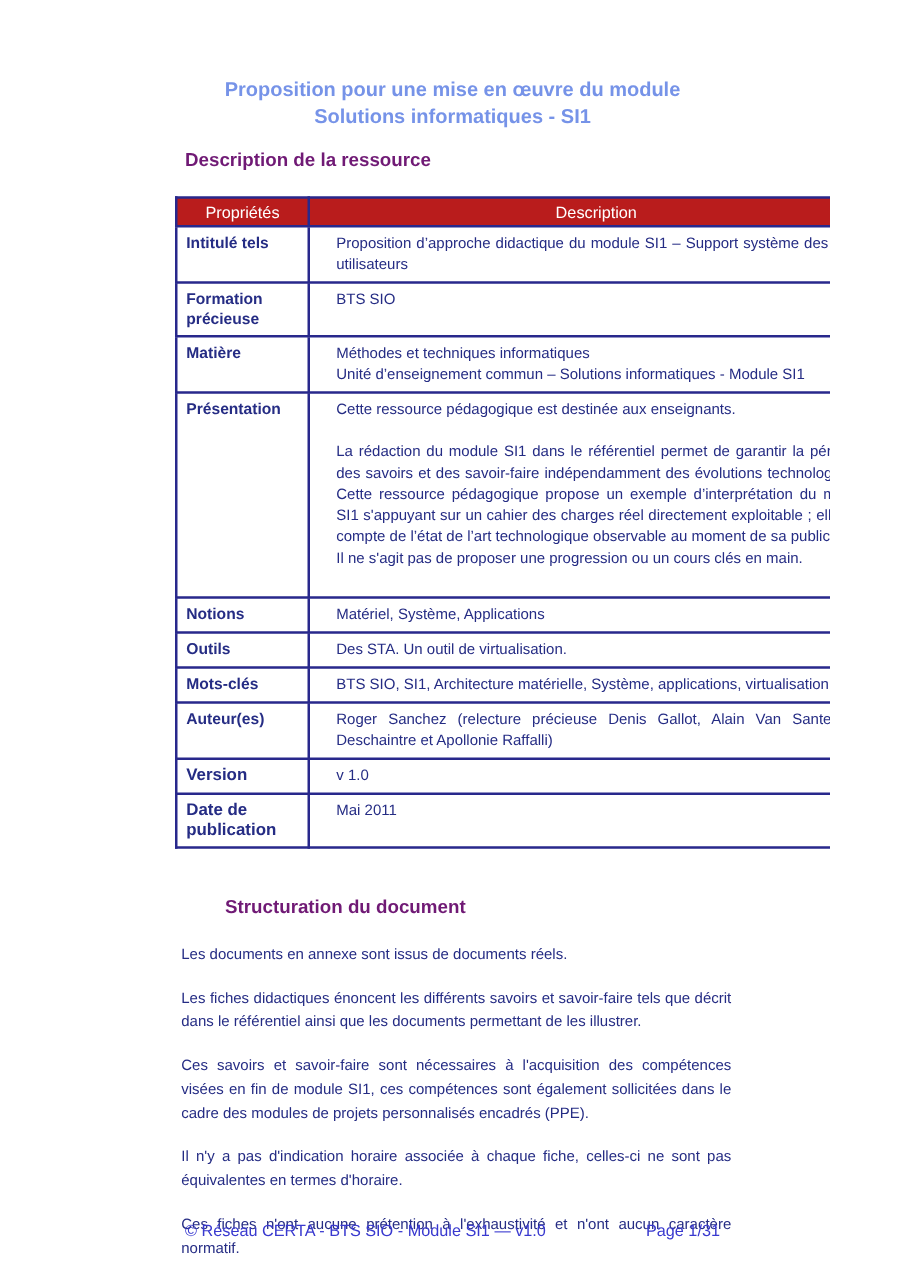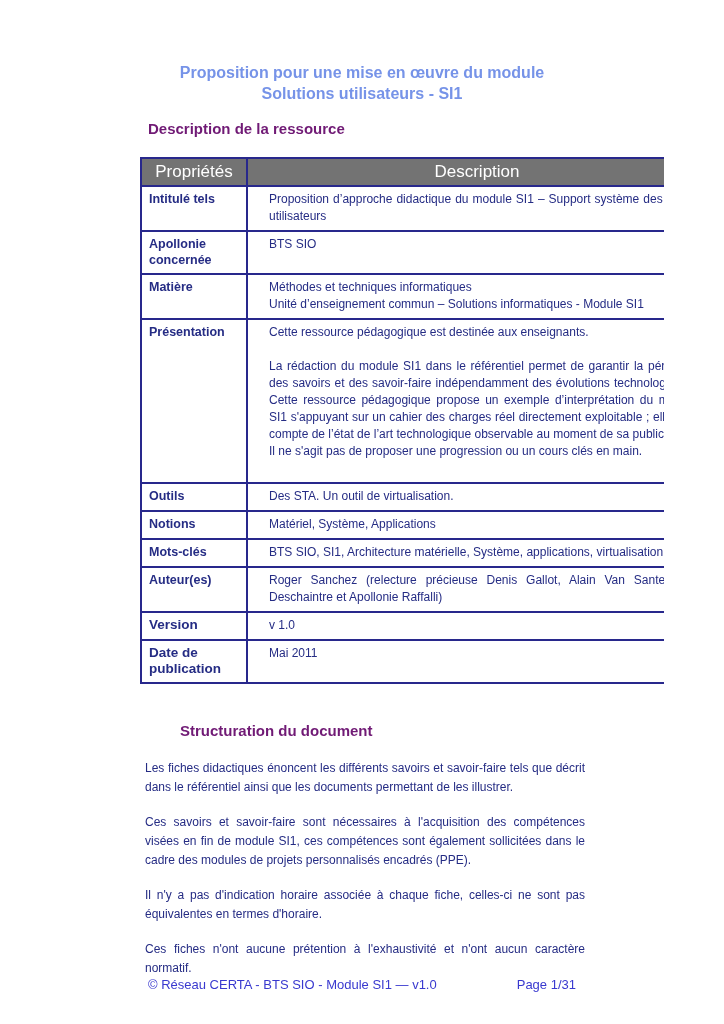--- a/index.html
+++ b/index.html
@@ -34,23 +34,23 @@
   table.props {
     margin: 20px 0 0 80px;
     width: 568px;
     border-collapse: collapse;
     table-layout: fixed;
   }
   table.props, table.props th, table.props td {
     border: 2px solid #28288c;
   }
   table.props th {
-    background: #737373;
+    background: #b91c1c;
     color: #ffffff;
-    font-size: 17px;
+    font-size: 13px;
     font-weight: normal;
     text-align: center;
     padding: 3px 4px;
   }
   table.props col.c-label { width: 106px; }
   table.props td {
     vertical-align: top;
     color: #252c84;
   }
   td.cell-label {
@@ -92,21 +92,21 @@
     font-size: 13px;
   }
 </style>
 </head>
 <body>
 
 <div class="page">
 
   <div class="doc-title">
     <div>Proposition pour une mise en œuvre du module</div>
-    <div>Solutions utilisateurs - SI1</div>
+    <div>Solutions informatiques - SI1</div>
   </div>
 
   <div class="section-heading heading-description">Description de la ressource</div>
 
   <table class="props">
     <colgroup>
         <col class="c-label">
         <col class="c-value">
       </colgroup>
     <thead>
@@ -114,43 +114,43 @@
         <th>Propriétés</th>
         <th>Description</th>
       </tr>
     </thead>
     <tbody>
       <tr>
         <td class="cell-label">Intitulé tels</td>
         <td class="cell-value">Proposition d’approche didactique du  module SI1 – Support système des accès utilisateurs</td>
       </tr>
       <tr>
-        <td class="cell-label">Apollonie concernée</td>
+        <td class="cell-label">Formation précieuse</td>
         <td class="cell-value">BTS SIO</td>
       </tr>
       <tr>
         <td class="cell-label">Matière</td>
         <td class="cell-value">Méthodes et techniques informatiques
 Unité d’enseignement commun – Solutions informatiques - Module SI1</td>
       </tr>
       <tr>
         <td class="cell-label">Présentation</td>
         <td class="cell-value">Cette ressource pédagogique est destinée aux enseignants.
 
 La rédaction du module SI1 dans le référentiel permet de garantir la pérennité des savoirs et des savoir-faire indépendamment des évolutions technologiques. Cette ressource pédagogique propose un exemple d’interprétation du module SI1 s'appuyant sur un cahier des charges réel directement  exploitable ; elle tient compte de l’état de l’art technologique observable au moment de sa publication.
 Il ne s'agit pas de proposer une progression ou un cours clés en main.
 &nbsp;</td>
       </tr>
       <tr>
+        <td class="cell-label">Notions</td>
+        <td class="cell-value">Matériel, Système, Applications</td>
+      </tr>
+      <tr>
         <td class="cell-label">Outils</td>
         <td class="cell-value">Des STA. Un outil de virtualisation.</td>
-      </tr>
-      <tr>
-        <td class="cell-label">Notions</td>
-        <td class="cell-value">Matériel, Système, Applications</td>
       </tr>
       <tr>
         <td class="cell-label">Mots-clés</td>
         <td class="cell-value">BTS SIO, SI1, Architecture matérielle, Système, applications, virtualisation</td>
       </tr>
       <tr>
         <td class="cell-label">Auteur(es)</td>
         <td class="cell-value">Roger Sanchez (relecture précieuse Denis Gallot, Alain Van Sante, Eric Deschaintre et Apollonie Raffalli)</td>
       </tr>
       <tr class="row-alt">
@@ -160,20 +160,21 @@
       <tr class="row-alt">
         <td class="cell-label">Date de publication</td>
         <td class="cell-value">Mai 2011</td>
       </tr>
     </tbody>
   </table>
 
   <div class="section-heading heading-structuration">Structuration du document</div>
 
   <div class="paragraphs">
+    <p>Les documents en annexe sont issus de documents réels.</p>
     <p>Les fiches didactiques énoncent les différents savoirs et savoir-faire tels que décrit dans le référentiel ainsi que les documents permettant de les illustrer.</p>
     <p>Ces savoirs et savoir-faire sont nécessaires à l'acquisition des compétences visées en fin de module SI1, ces compétences sont également sollicitées  dans le cadre des modules de projets personnalisés encadrés (PPE).</p>
     <p>Il n'y a pas d'indication horaire associée à chaque fiche, celles-ci ne sont pas équivalentes en termes d'horaire.</p>
     <p>Ces fiches n'ont aucune prétention à l'exhaustivité et n'ont aucun caractère normatif.</p>
   </div>
 
   <div class="footer">
     <span>© Réseau CERTA - BTS SIO - Module SI1 — v1.0</span>
     <span>Page 1/31</span>
   </div>

